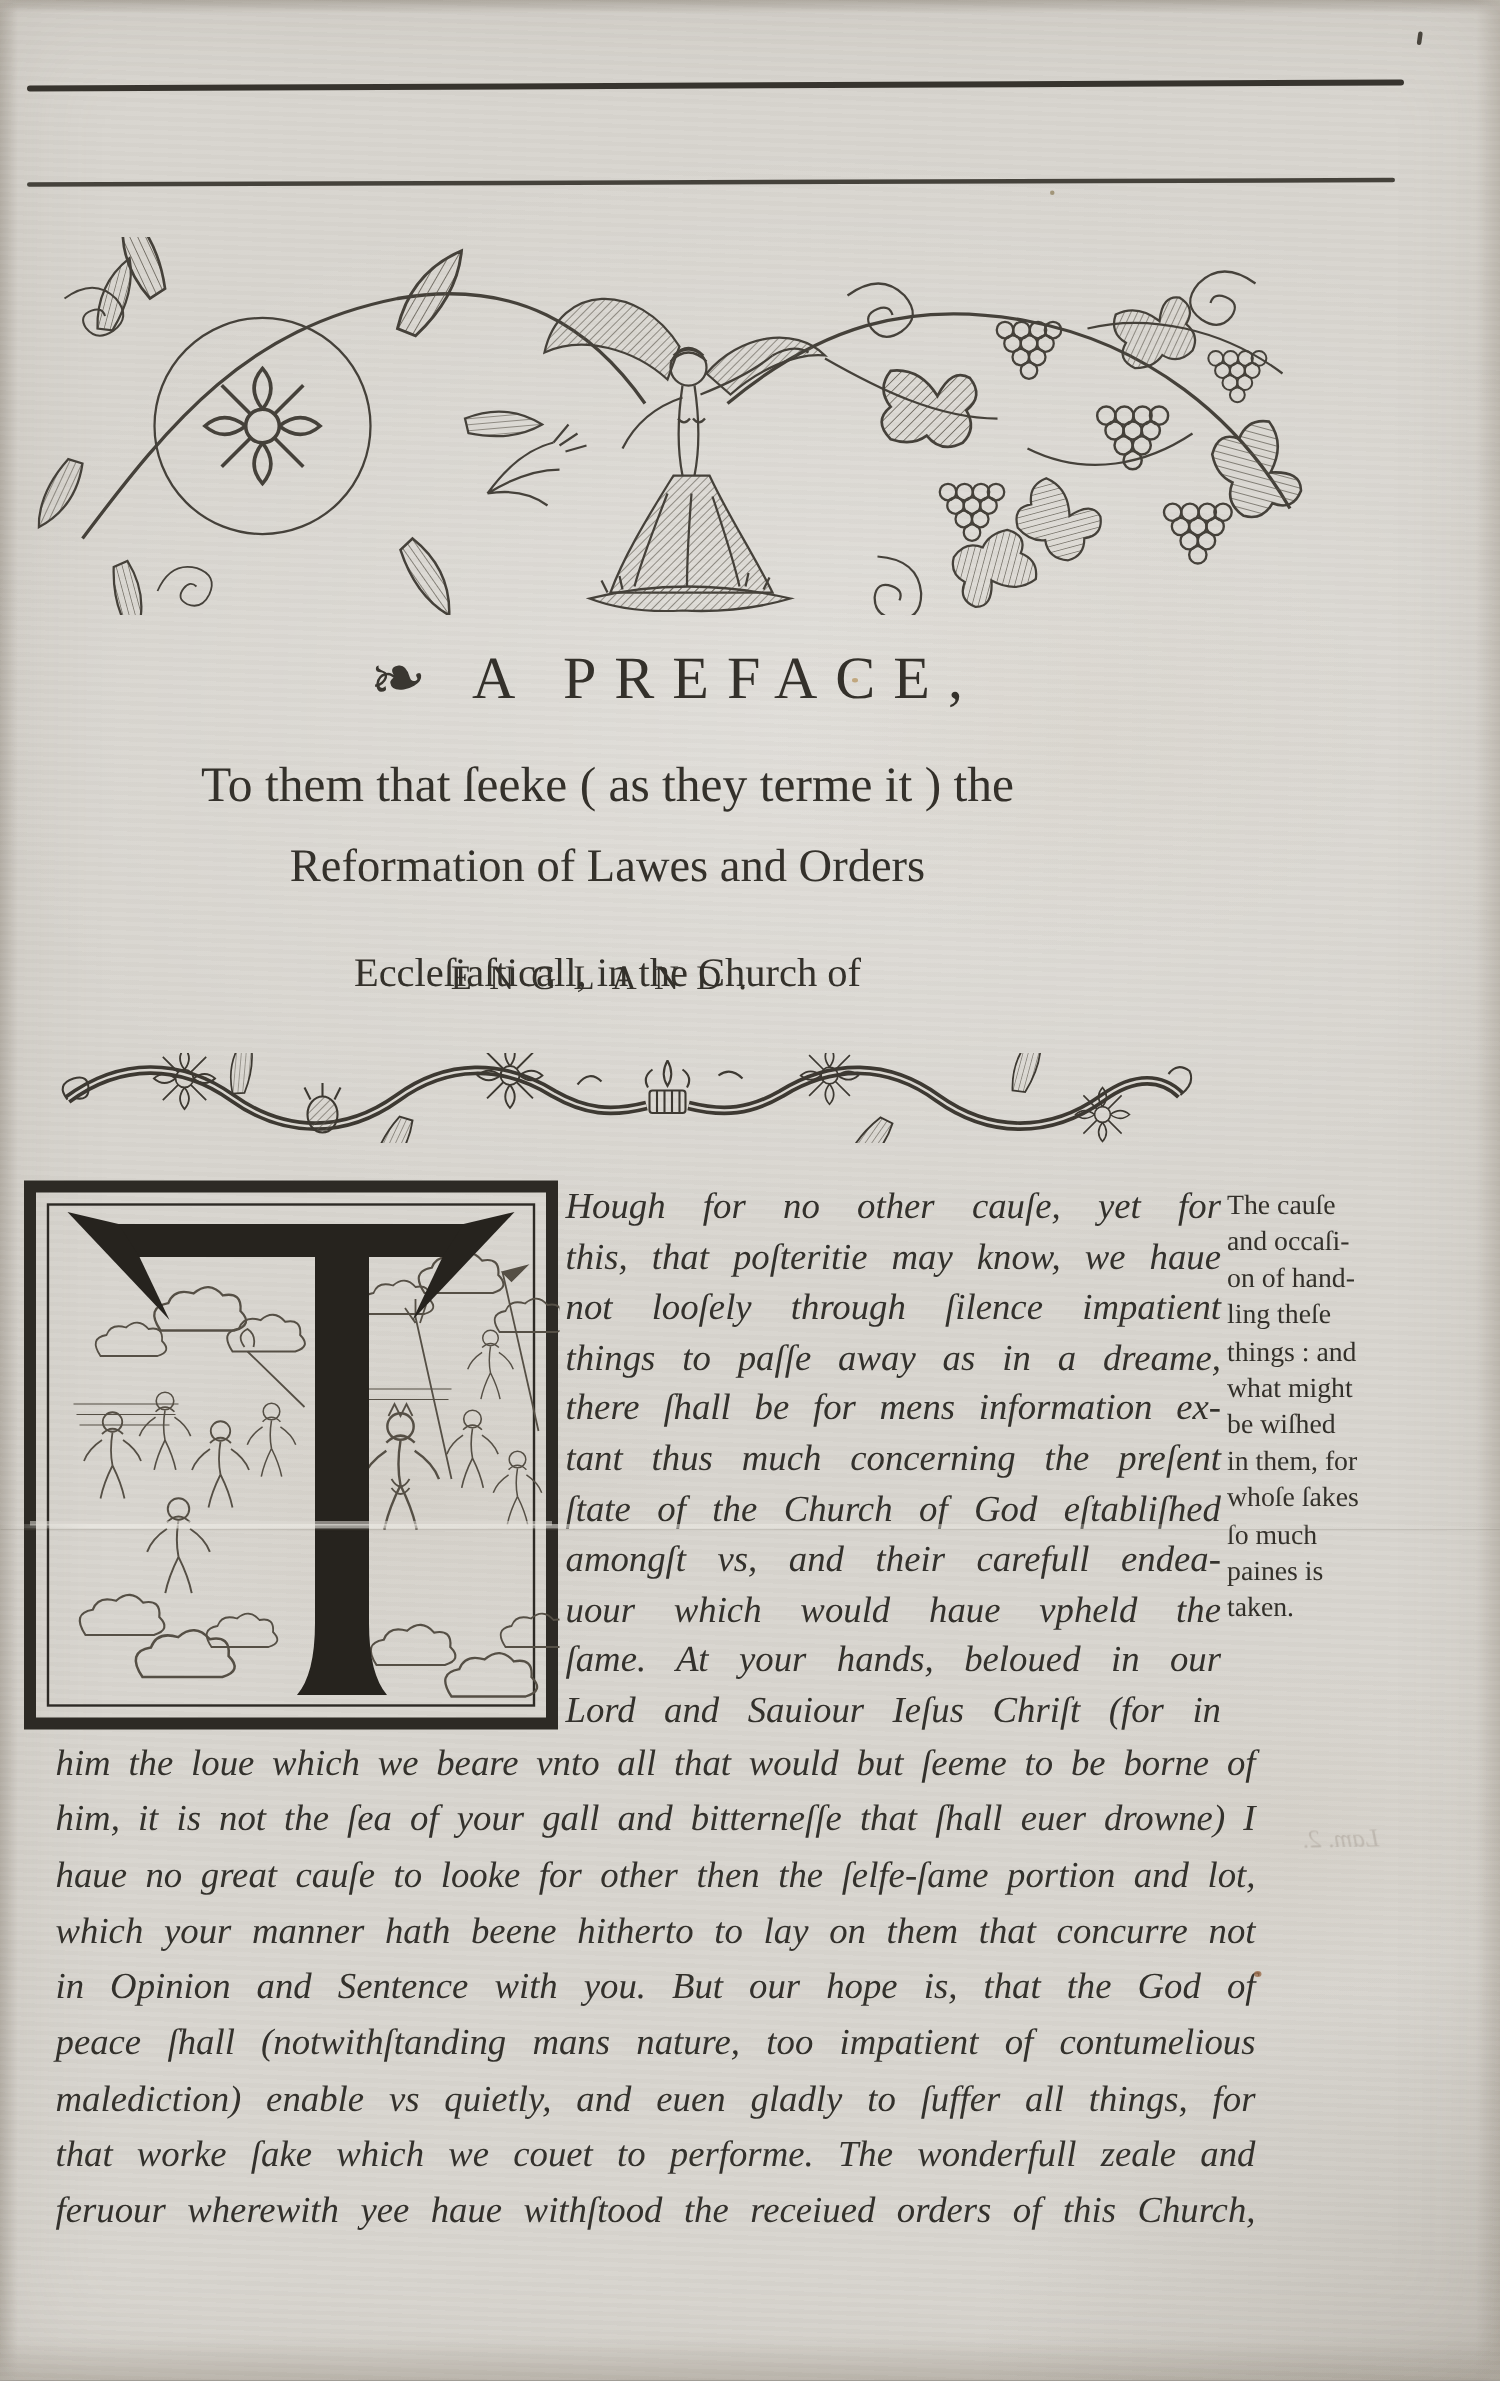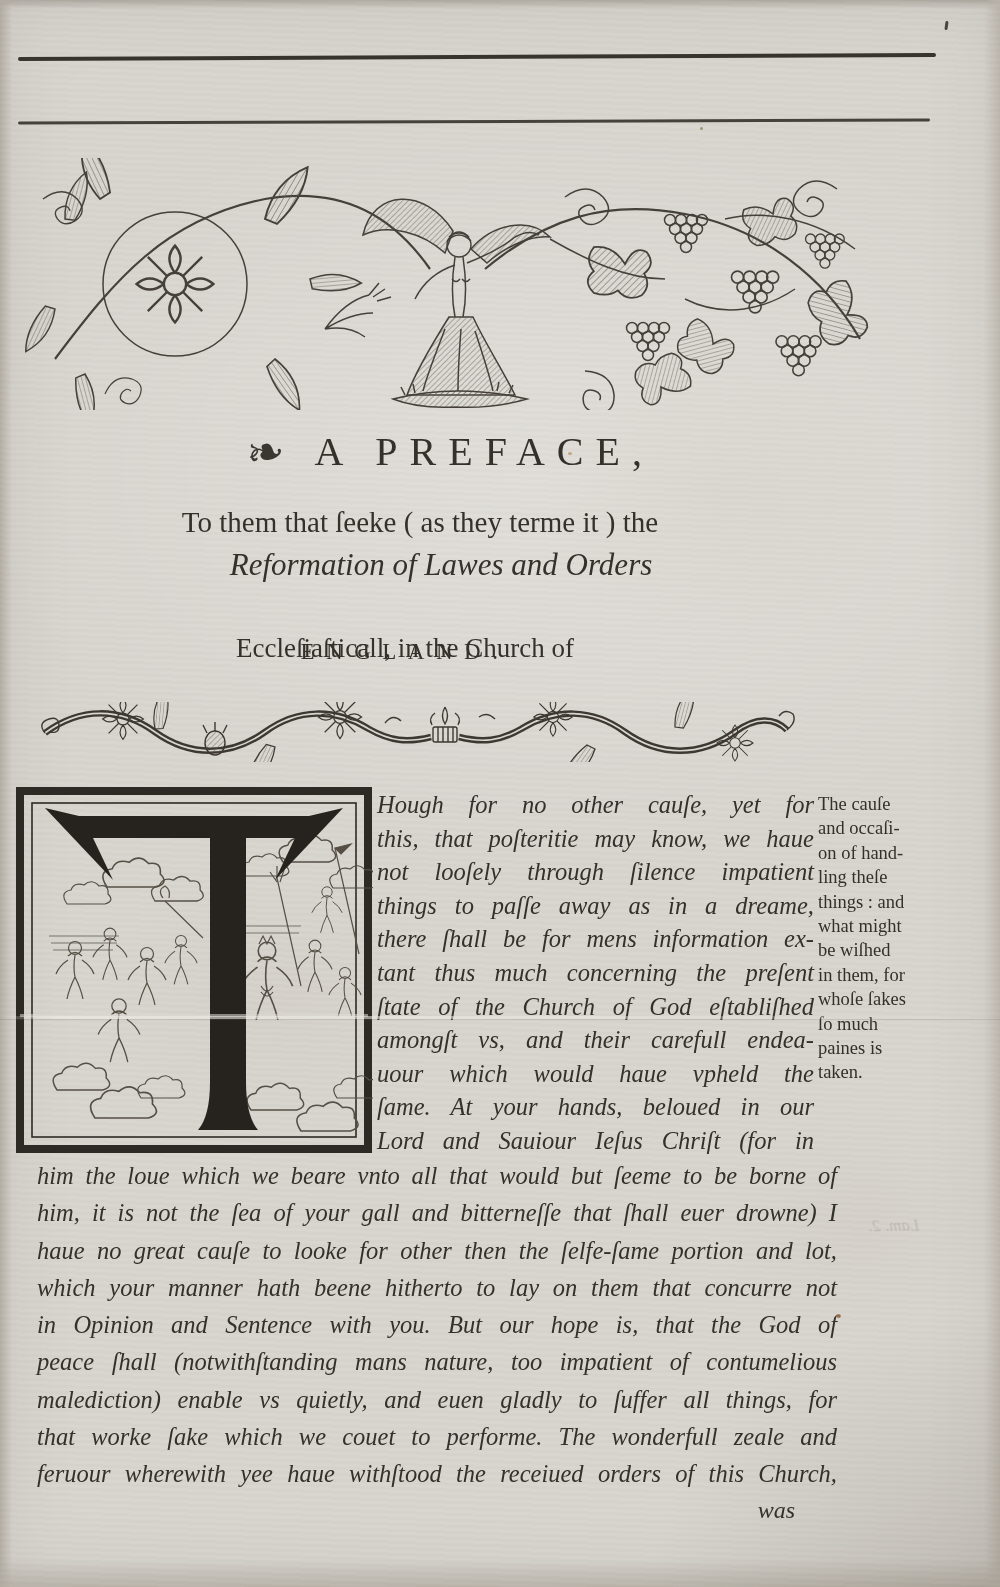--- a/index.html
+++ b/index.html
@@ -25,22 +25,22 @@
       repeating-linear-gradient(2deg, rgba(255,255,255,.018) 0 3px, rgba(90,85,75,.018) 3px 6px);
   }
   .rule{position:absolute;background:#37342e;border-radius:2px;}
   .rule1{left:18px;top:55px;width:918px;height:4px;transform:rotate(-0.25deg);}
   .rule2{left:18px;top:120px;width:912px;height:3px;transform:rotate(-0.18deg);background:#45423b;}
   .headpiece{position:absolute;left:25px;top:158px;width:855px;height:252px;}
   .title-row{position:absolute;left:70px;top:428px;width:760px;display:flex;align-items:center;justify-content:center;gap:30px;}
   .hedera{font-family:"DejaVu Sans",sans-serif;font-size:46px;color:#3a3731;transform:rotate(-8deg);line-height:1;}
   .title{margin:0;font-size:40px;font-weight:normal;letter-spacing:.30em;color:#34312b;white-space:nowrap;}
   .sub{position:absolute;left:0;width:810px;text-align:center;color:#34312b;}
-  .sub1{top:506px;font-size:29px;padding-left:15px;}
-  .sub2{top:547px;font-size:31px;font-style:italic;padding-left:36px;}
+  .sub1{top:506px;font-size:33px;}
+  .sub2{top:559px;font-size:31px;}
   .sub3{top:633px;font-size:27px;}
   .sub4{top:639px;font-size:23px;letter-spacing:.5em;}
   .band{position:absolute;left:35px;top:702px;width:760px;height:60px;}
   .dropcap{position:absolute;left:15px;top:786px;width:358px;height:370px;}
   .col-text{position:absolute;left:377px;top:788px;width:437px;font-style:italic;font-size:24.5px;color:#33312c;}
   .bline{line-height:33.6px;text-align:justify;text-align-last:justify;}
   .margin-note{position:absolute;left:818px;top:792px;width:100px;font-size:18.5px;line-height:24.4px;color:#33302a;}
   .mline{white-space:nowrap;}
   .full-text{position:absolute;left:20px;top:1157px;width:800px;font-style:italic;font-size:24.5px;color:#33312c;margin-left:17px;}
   .fline{line-height:37.3px;text-align:justify;text-align-last:justify;}
@@ -259,21 +259,20 @@
     <div class="fline">him, it is not the ſea of your gall and bitterneſſe that ſhall euer drowne) I</div>
     <div class="fline">haue no great cauſe to looke for other then the ſelfe-ſame portion and lot,</div>
     <div class="fline">which your manner hath beene hitherto to lay on them that concurre not</div>
     <div class="fline">in Opinion and Sentence with you.  But our hope is, that the God of</div>
     <div class="fline">peace ſhall (notwithſtanding mans nature, too impatient of contumelious</div>
     <div class="fline">malediction) enable vs quietly, and euen gladly to ſuffer all things, for</div>
     <div class="fline">that worke ſake which we couet to performe.  The wonderfull zeale and</div>
     <div class="fline">feruour wherewith yee haue withſtood the receiued orders of this Church,</div>
   </div>
 
-  <div class="catchword">was</div>
 
   <div class="ghost-ref">Lam. 2.</div>
 
   <div class="crease"></div>
   <div class="speck sp1"></div>
   <div class="speck sp2"></div>
   <div class="speck sp3"></div>
   <div class="speck sp4"></div>
 
 </div>

